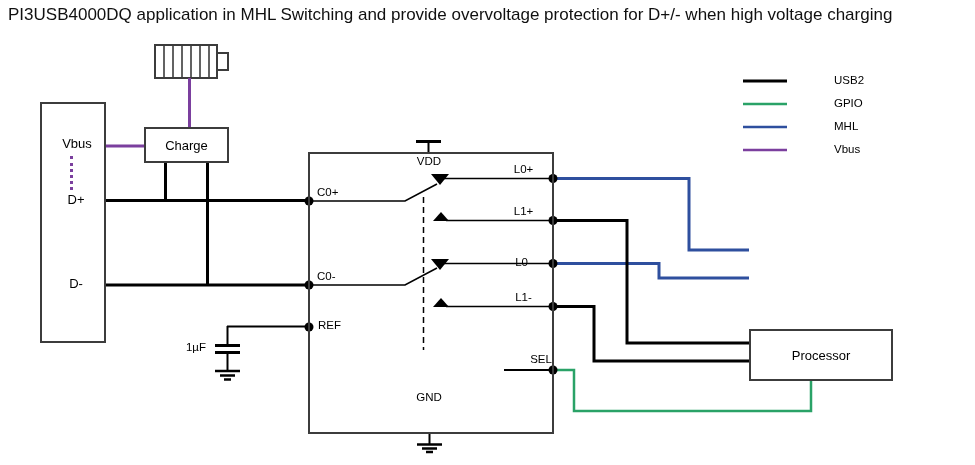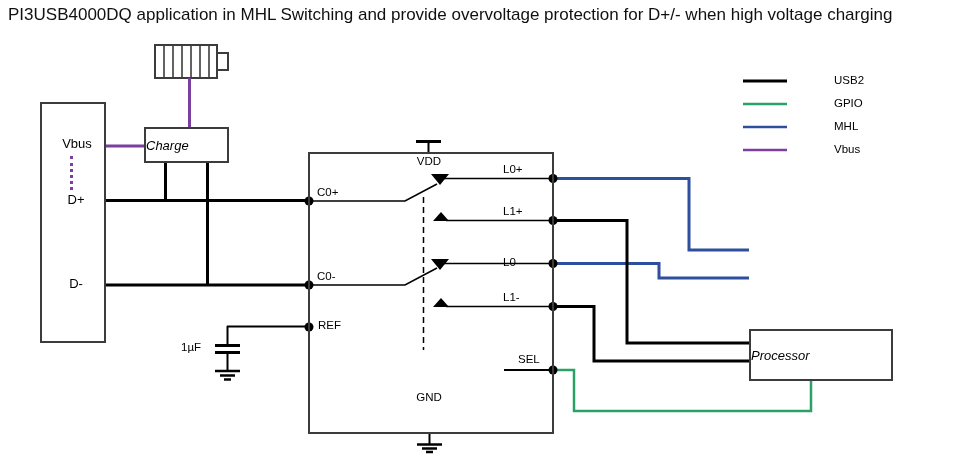--- a/index.html
+++ b/index.html
@@ -3,24 +3,24 @@
 <meta charset="utf-8">
 <style>
   html,body{margin:0;padding:0;background:#ffffff;}
   .stage{position:relative;width:975px;height:465px;background:#ffffff;overflow:hidden;
          font-family:"Liberation Sans",sans-serif;color:#000;}
   .title{position:absolute;left:8px;top:5px;width:964px;
          font-family:Liberation Sans, sans-serif;
          font-size:17px;color:#101010;white-space:nowrap;}
   svg.layer{position:absolute;left:0;top:0;}
   .box{position:absolute;background:#ffffff;border:2px solid #3c3c3c;
-       display:flex;align-items:center;box-sizing:border-box;font-style:italic;}
+       display:flex;align-items:center;justify-content:center;box-sizing:border-box;}
   .lbl{position:absolute;font-size:11.5px;line-height:1.1;color:#000;}
   .lbl.c{text-align:center;}
-  .lbl.r{text-align:left;}
+  .lbl.r{text-align:center;}
   .blklbl{font-size:13px;}
   .dotted-vbus{position:absolute;left:70px;top:156px;height:34px;width:0;
                border-left:3px dotted #7b3f9e;}
   .legend-label{position:absolute;left:793px;font-size:11.5px;color:#000;margin-left:41px;}
 </style>
 </head>
 <body>
 
 <div class="stage">
 

